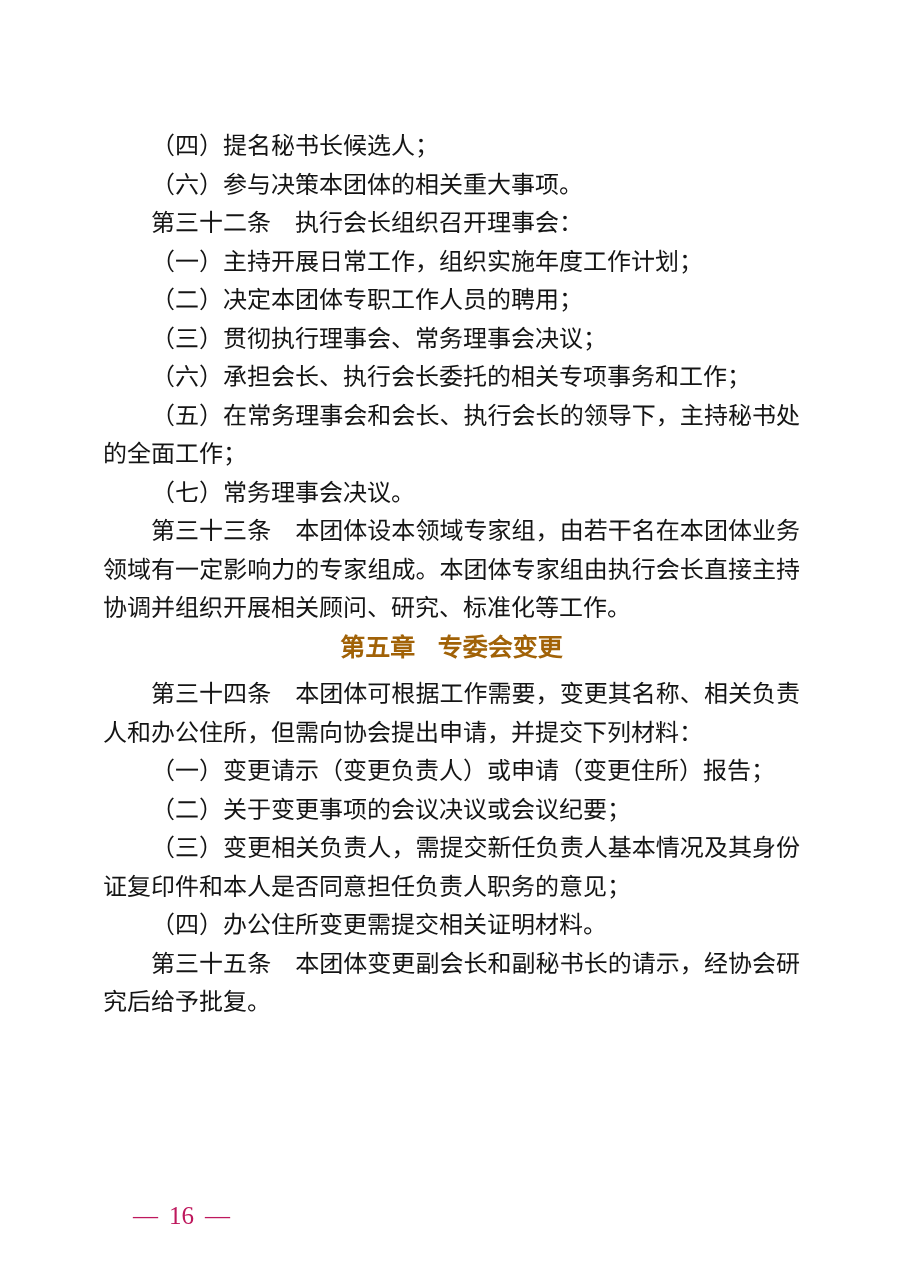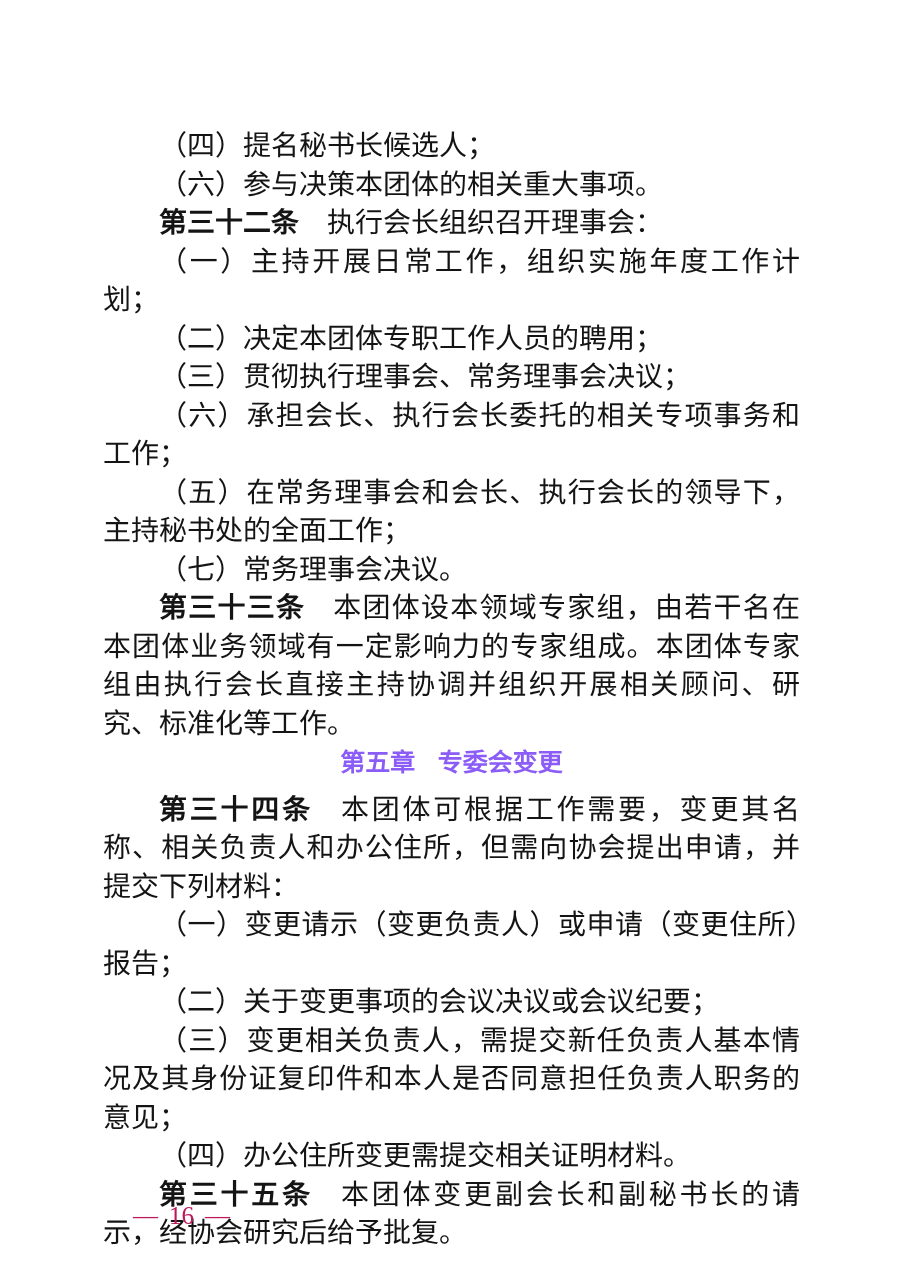--- a/index.html
+++ b/index.html
@@ -17,39 +17,39 @@
     font-family: "Liberation Serif", "DejaVu Serif", serif;
   }
   .content {
     position: absolute;
     left: 103px;
     top: 127px;
     width: 697px;
   }
   .content p {
     margin: 0;
-    font-size: 28px;
+    font-size: 24px;
     line-height: 38.5px;
     text-align: justify;
     text-indent: 2em;
     letter-spacing: 0;
   }
   .article-num {
-    font-weight: bold;
+    font-weight: normal;
     margin-right: 1em;
   }
   h2.chapter {
     margin: 0 0 9px 0;
     font-size: 25px;
     line-height: 38.5px;
     text-align: center;
     text-indent: 0;
     font-weight: bold;
     font-family: "Liberation Sans", "DejaVu Sans", sans-serif;
-    color: #8b5cf6;
+    color: #a16207;
   }
   .chapter-num {
     margin-right: 0.9em;
   }
   .footer {
     position: absolute;
     left: 133px;
     top: 1200px;
     font-size: 25px;
     line-height: 32px;

